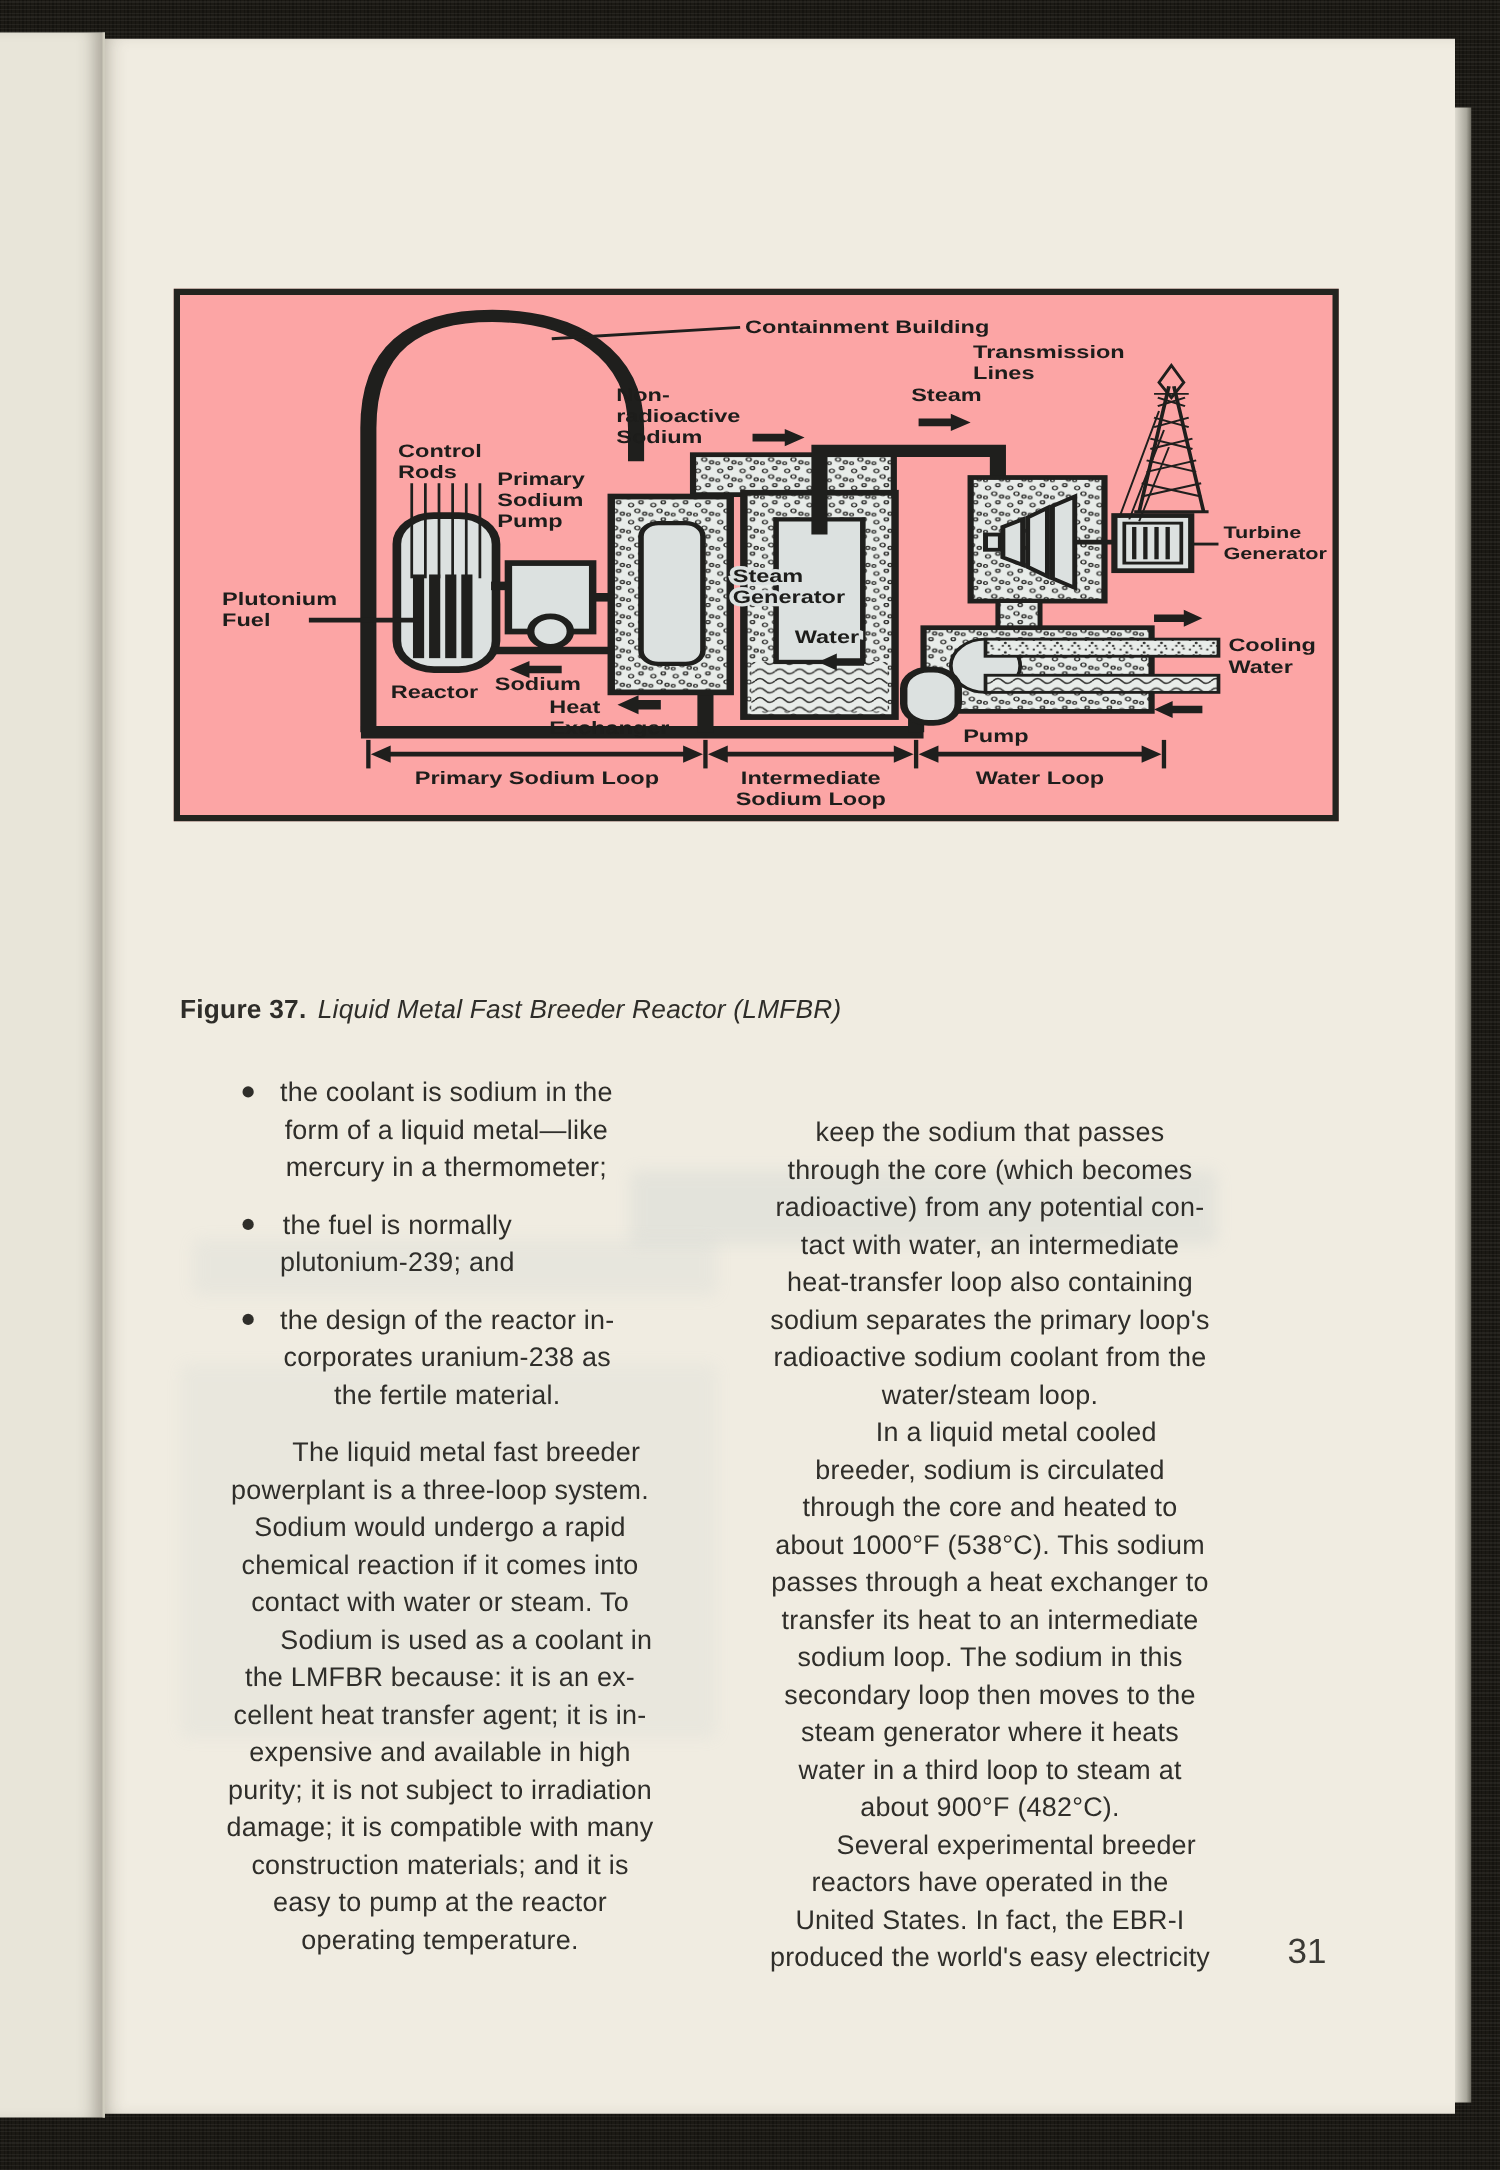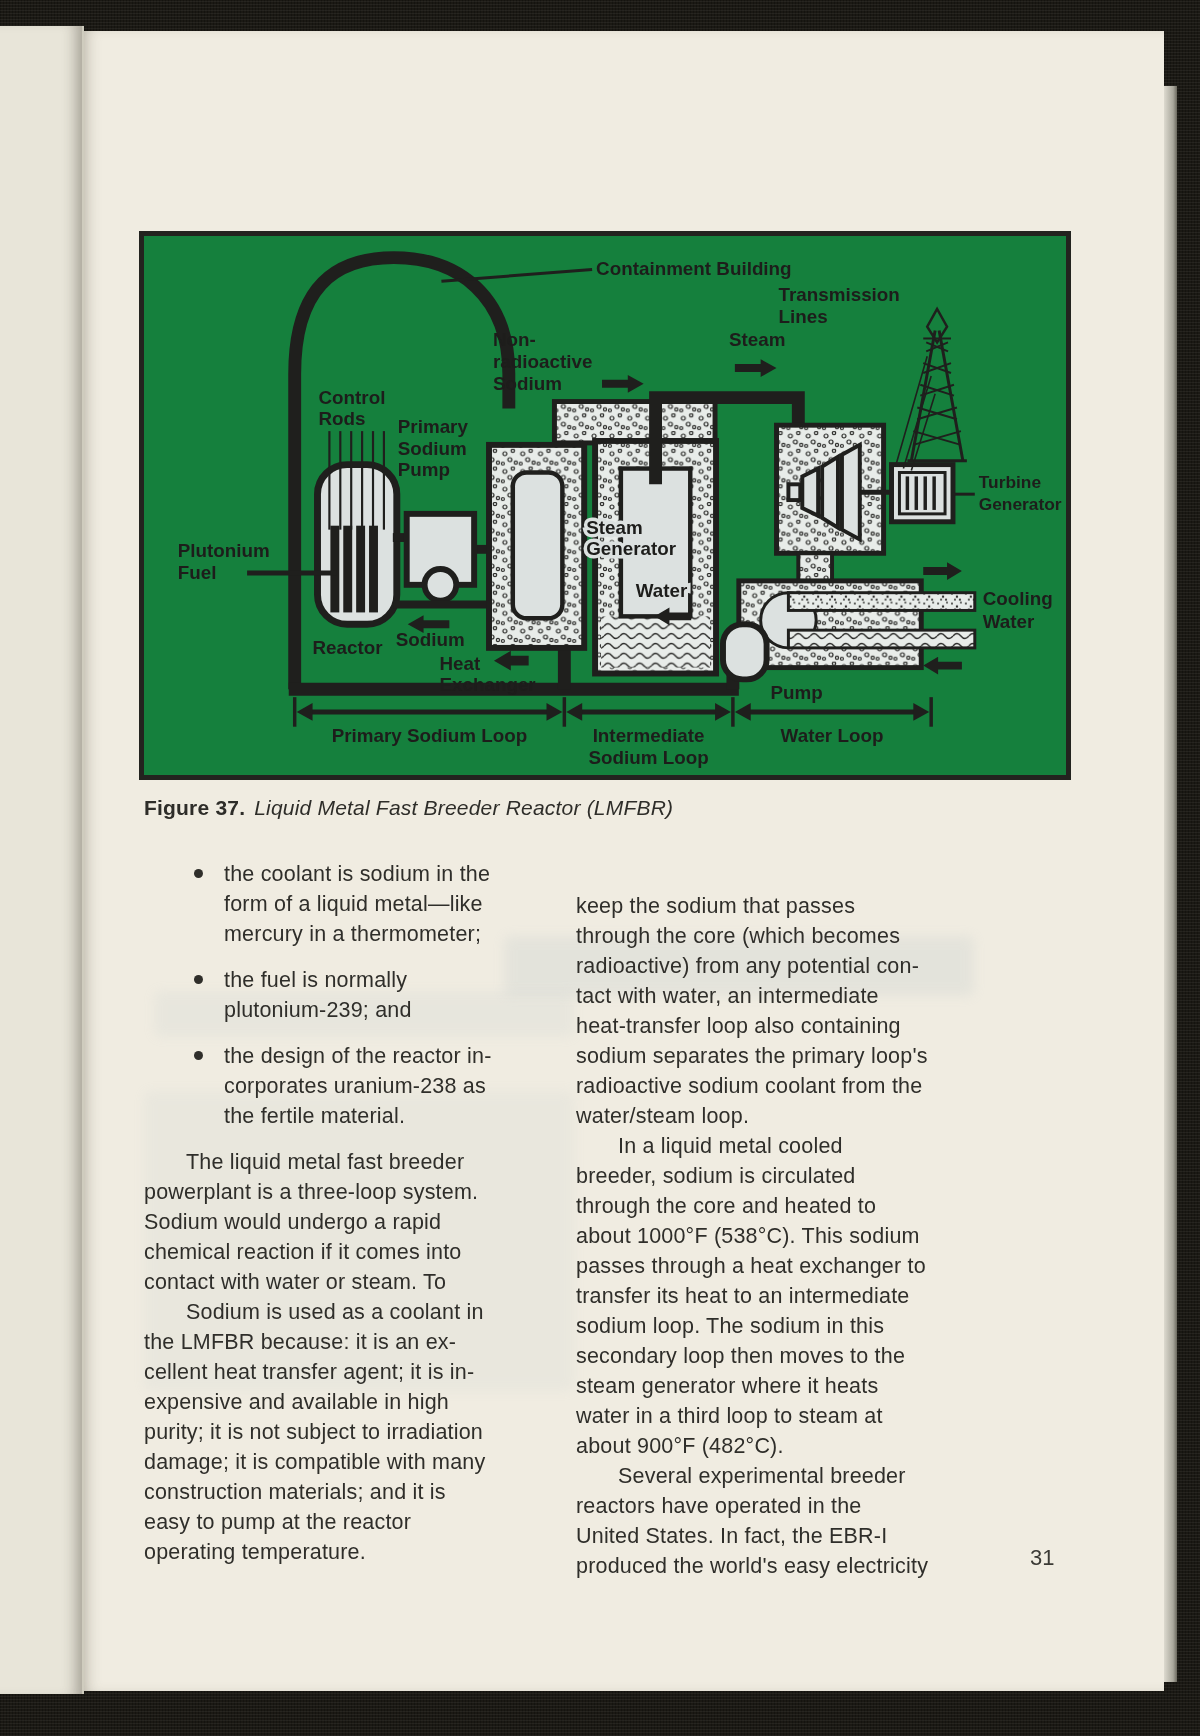--- a/index.html
+++ b/index.html
@@ -19,39 +19,39 @@
   .page{
     position:absolute;left:84px;top:31px;width:1080px;height:1660px;
     background:#f0ece1;
     box-shadow:inset 9px 0 16px -9px rgba(80,75,60,.45);
   }
   .page-edge-right{
     position:absolute;right:-13px;top:55px;width:13px;height:1596px;
     background:linear-gradient(90deg,#dddacf,#a9a79c 70%,#6b695f);
   }
   .figure-box{
-    position:absolute;left:55px;top:200px;width:932px;height:549px;
-    border:5px solid #23231f;background:#15803d;box-sizing:border-box;
+    position:absolute;left:55px;top:200px;width:932px;height:426px;
+    border:5px solid #23231f;background:#fca5a5;box-sizing:border-box;
   }
   .figure-box svg{width:100%;height:100%;display:block;}
   .caption{
     position:absolute;left:60px;top:765px;margin:0;
     font-size:21px;color:#2e2d29;letter-spacing:.2px;white-space:nowrap;
   }
   .caption b{margin-right:9px;}
   .caption i{font-style:italic;}
-  .col{position:absolute;top:828px;color:#2f2e2a;font-size:21.5px;line-height:30px;letter-spacing:.2px;}
+  .col{position:absolute;top:828px;color:#2f2e2a;font-size:21.5px;line-height:30px;letter-spacing:.2px;text-align:center;}
   .col-left{left:60px;width:416px;}
   .col-right{left:492px;width:432px;margin-top:32px;}
   .para{margin:0;white-space:pre-line;}
   .indent{text-indent:42px;}
   .bullet{display:flex;margin-bottom:16px;}
   .dot{flex:none;width:9px;height:9px;border-radius:50%;background:#2f2e2a;margin:10px 21px 0 50px;}
   .btext{white-space:pre-line;}
-  .pagenum{position:absolute;left:946px;top:1514px;font-size:22px;color:#3b3a35;}
+  .pagenum{position:absolute;left:946px;top:1514px;font-size:28px;color:#3b3a35;}
   .ghost{position:absolute;background:#aebdc2;opacity:.18;filter:blur(6px);border-radius:6px;}
   .g1{left:420px;top:905px;width:470px;height:60px;}
   .g2{left:70px;top:960px;width:420px;height:46px;opacity:.12;}
   .g3{left:60px;top:1060px;width:430px;height:300px;opacity:.10;}
   
   .dlabel{font-family:"Liberation Sans",sans-serif;font-weight:bold;fill:#1d1d1b;font-size:19px;}
   .dlabel-sm{font-family:"Liberation Sans",sans-serif;font-weight:bold;fill:#1d1d1b;font-size:17.5px;}
   .dlabel-halo{paint-order:stroke;stroke:#dce1e0;stroke-width:7px;}
   .span-label{font-family:"Liberation Sans",sans-serif;font-weight:bold;fill:#1d1d1b;font-size:19px;text-anchor:middle;}
 </style>

